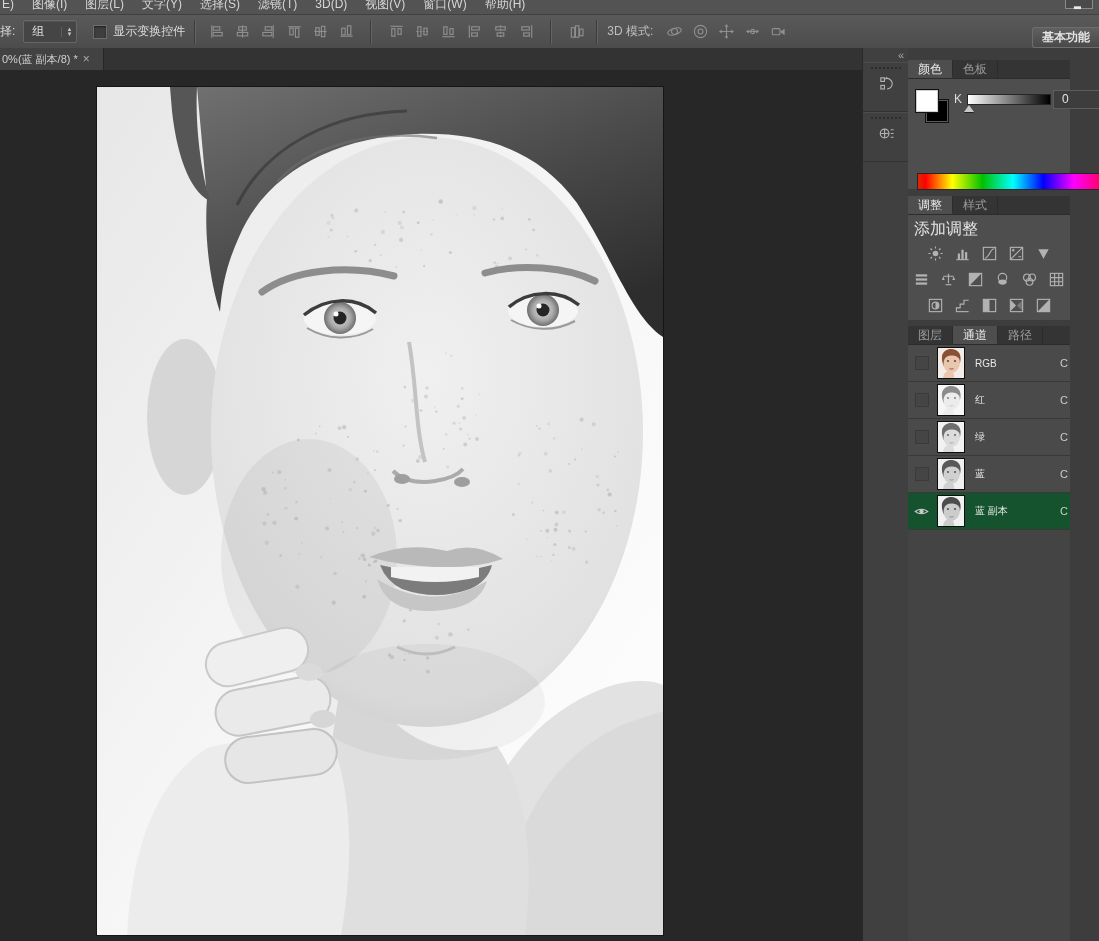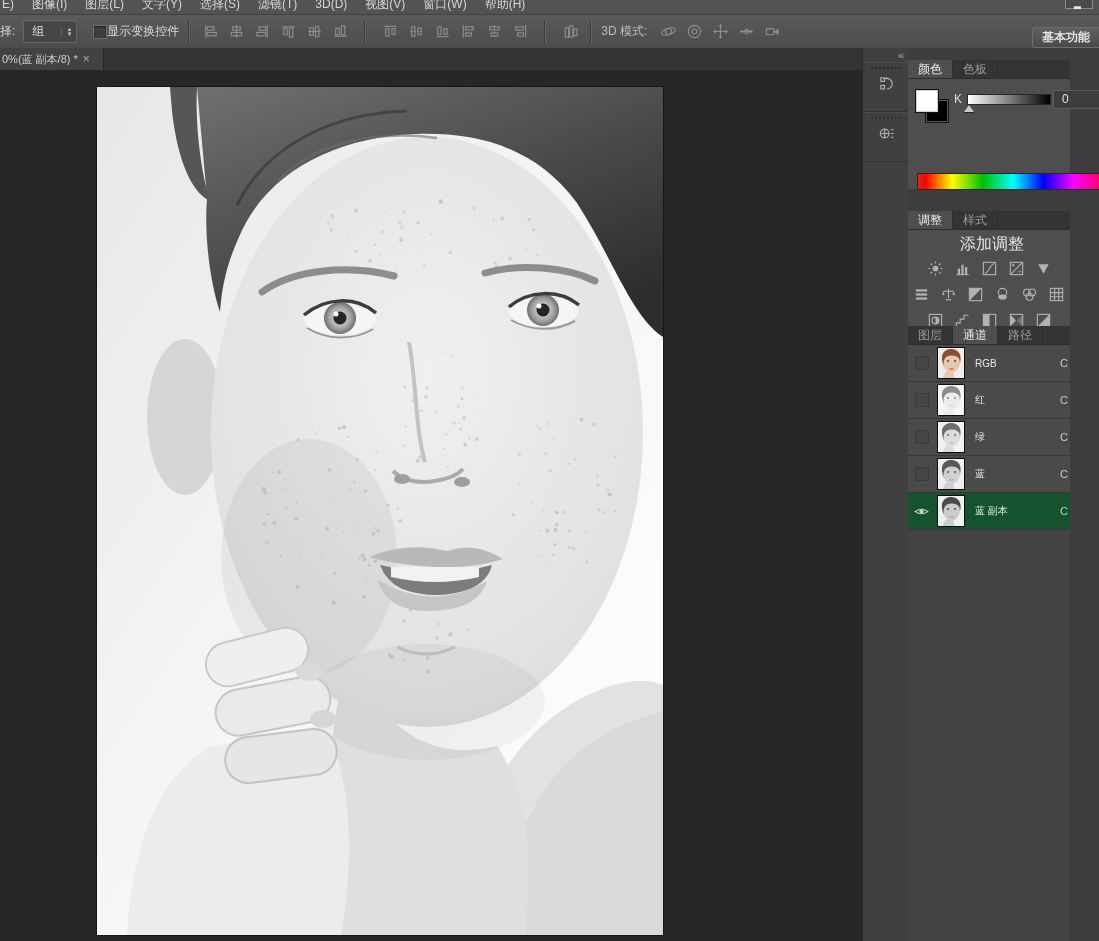--- a/index.html
+++ b/index.html
@@ -20,21 +20,21 @@
                border-bottom:1px solid #2e2e2e;display:flex;align-items:center;}
   .opt-label{font-size:12px;color:#d9d9d9;white-space:nowrap;}
   .opt-label.dim{color:#bdbdbd;}
   .dropdown{width:52px;height:21px;margin-left:8px;background:#454545;border:1px solid #666;
             border-radius:2px;display:flex;align-items:center;box-shadow:inset 0 1px 0 rgba(255,255,255,.08);}
   .dropdown .val{flex:1;font-size:12px;color:#e0e0e0;padding-left:8px;}
   .stepper{display:flex;flex-direction:column;align-items:center;line-height:5px;
            font-size:6px;color:#c5c5c5;padding:0 4px;border-left:1px solid #5c5c5c;}
   .checkbox{width:12px;height:12px;margin-left:16px;background:#3e3e3e;border:1px solid #6e6e6e;
             box-shadow:inset 0 1px 2px rgba(0,0,0,.5);}
-  .cb-label{}
+  .cb-label{margin-left:6px;}
   .sep{width:1px;height:24px;background:#3c3c3c;border-right:1px solid #646464;margin:0 9px;}
   .tool-icon{width:22px;height:22px;display:flex;align-items:center;justify-content:center;
              border-radius:2px;}
   .icon-row{display:flex;align-items:center;gap:4px;}
   #workspace-btn{position:absolute;right:0;top:12px;height:19px;padding:0 9px;line-height:19px;
                  font-size:12px;color:#e3e3e3;background:linear-gradient(#606060,#494949);
                  border:1px solid #6d6d6d;border-radius:3px 0 0 3px;border-right:none;font-weight:bold;}
   
   #tab-bar{position:absolute;left:0;top:48px;width:862px;height:22px;background:#333333;
            border-bottom:1px solid #262626;}
@@ -74,21 +74,21 @@
             background:linear-gradient(90deg,#ffffff,#000000);border:1px solid #262626;}
   #k-marker{position:absolute;left:56px;top:26px;width:0;height:0;
             border-left:5px solid transparent;border-right:5px solid transparent;
             border-bottom:7px solid #c9c9c9;filter:drop-shadow(0 1px 0 #222);}
   #k-value{position:absolute;left:145px;top:11px;width:60px;height:17px;background:#3d3d3d;
            border:1px solid #5d5d5d;font-size:12px;color:#e2e2e2;padding-left:8px;line-height:17px;}
   #spectrum{position:absolute;left:9px;top:94px;width:190px;height:15px;border:1px solid #262626;
             background:linear-gradient(90deg,#d92a00 0%,#ff0000 4%,#ffff00 18%,#00c000 34%,
                        #00ffff 50%,#0000ff 66%,#ff00ff 82%,#ff0040 100%);}
   
-  #adjust-group{top:163px;text-align:center;}
+  #adjust-group{top:148px;}
   #adjust-body{height:105px;}
   #add-adjust-label{font-size:16px;color:#e4e4e4;padding:4px 0 0 6px;}
   .adj-row{display:flex;justify-content:center;align-items:center;gap:7px;height:26px;}
   .adj-ic{width:20px;height:20px;display:flex;align-items:center;justify-content:center;}
   
   #channels-group{top:278px;height:615px;}
   #channels-body{background:#444444;height:597px;}
   .ch-row{height:36px;border-bottom:1px solid #393939;background:#4a4a4a;display:flex;
           align-items:center;position:relative;overflow:hidden;}
   .ch-row.selected{background:#14532d;}

